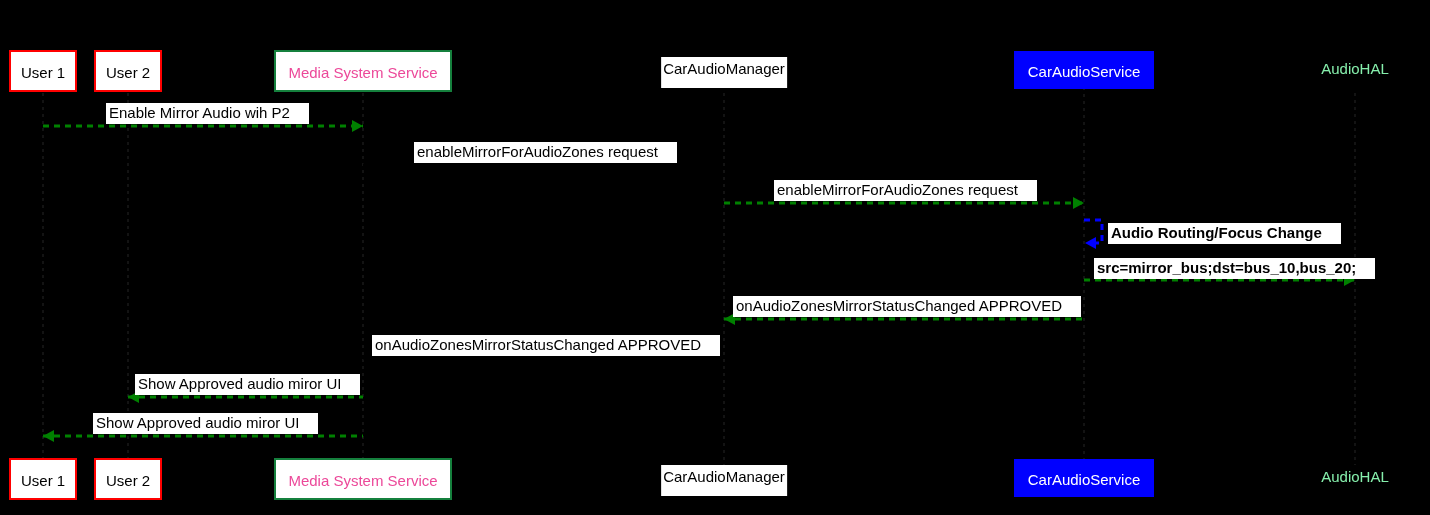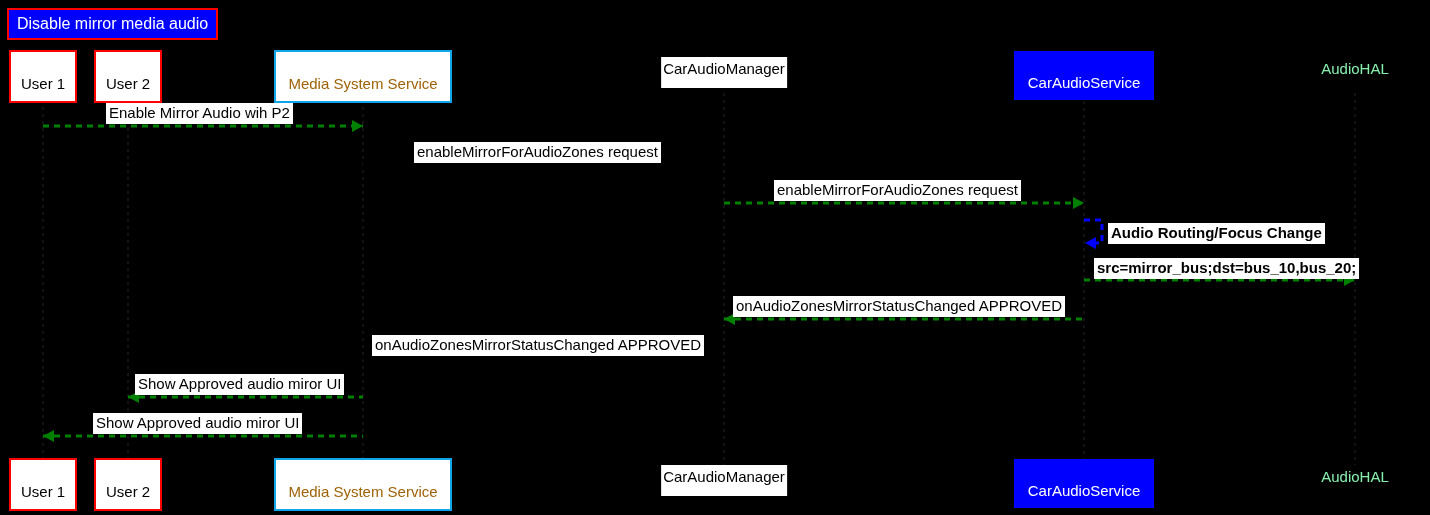--- a/index.html
+++ b/index.html
@@ -36,32 +36,32 @@
     color: #ffffff;
     font-size: 16px;
     line-height: 19px;
   }
   
   .participant {
     box-sizing: border-box;
     text-align: center;
     font-size: 15px;
     line-height: 20px;
-    padding: 22px 10px 7px 10px;
+    padding: 11px 10px 7px 10px;
     transform: translateX(-50%);
   }
   .p-boxed-red {
     background: #ffffff;
     border: 2px solid #ff0000;
     color: #000000;
   }
   .p-boxed-green {
     background: #ffffff;
-    border: 2px solid #0ea5e9;
-    color: #a16207;
+    border: 2px solid #15803d;
+    color: #ec4899;
   }
   .p-filled-blue {
     background: #0000ff;
     border: none;
     color: #ffffff;
   }
   .p-plain-light {
     background: #ffffff;
     border: none;
     color: #000000;
@@ -73,21 +73,21 @@
     color: #86efac;
     padding: 2px 2px 3px 2px;
   }
   
   .msg-label {
     position: absolute;
     background: #ffffff;
     color: #000000;
     font-size: 15px;
     line-height: 18px;
-    padding: 1px 3px 2px 3px;
+    padding: 1px 19px 2px 3px;
     white-space: nowrap;
     text-align: right;
   }
 </style>
 </head>
 <body>
 
 <div id="diagram">
 
   <svg id="svg-layer" xmlns="http://www.w3.org/2000/svg" viewBox="0 0 1430 515">
@@ -130,21 +130,20 @@
           <line x1="128" x2="363" y1="397" y2="397" stroke="#008000" stroke-width="3" stroke-dasharray="6,5"></line>
           <polygon points="128,397 139,391 139,403" fill="#008000"></polygon>
         </g>
         <g>
           <line x1="43" x2="363" y1="436" y2="436" stroke="#008000" stroke-width="3" stroke-dasharray="6,5"></line>
           <polygon points="43,436 54,430 54,442" fill="#008000"></polygon>
         </g>
       </g>
   </svg>
 
-  <div class="node title-box">Disable mirror media audio</div>
 
   <div id="overlay">
       <div class="node participant p-boxed-red" style="left: 43px; top: 50px; width: 68px;">User 1</div>
       <div class="node participant p-boxed-red" style="left: 43px; top: 458px; width: 68px;">User 1</div>
       <div class="node participant p-boxed-red" style="left: 128px; top: 50px; width: 68px;">User 2</div>
       <div class="node participant p-boxed-red" style="left: 128px; top: 458px; width: 68px;">User 2</div>
       <div class="node participant p-boxed-green" style="left: 363px; top: 50px; width: 178px;">Media System Service</div>
       <div class="node participant p-boxed-green" style="left: 363px; top: 458px; width: 178px;">Media System Service</div>
       <div class="node participant p-plain-light" style="left: 724px; top: 57px;">CarAudioManager</div>
       <div class="node participant p-plain-light" style="left: 724px; top: 465px;">CarAudioManager</div>

